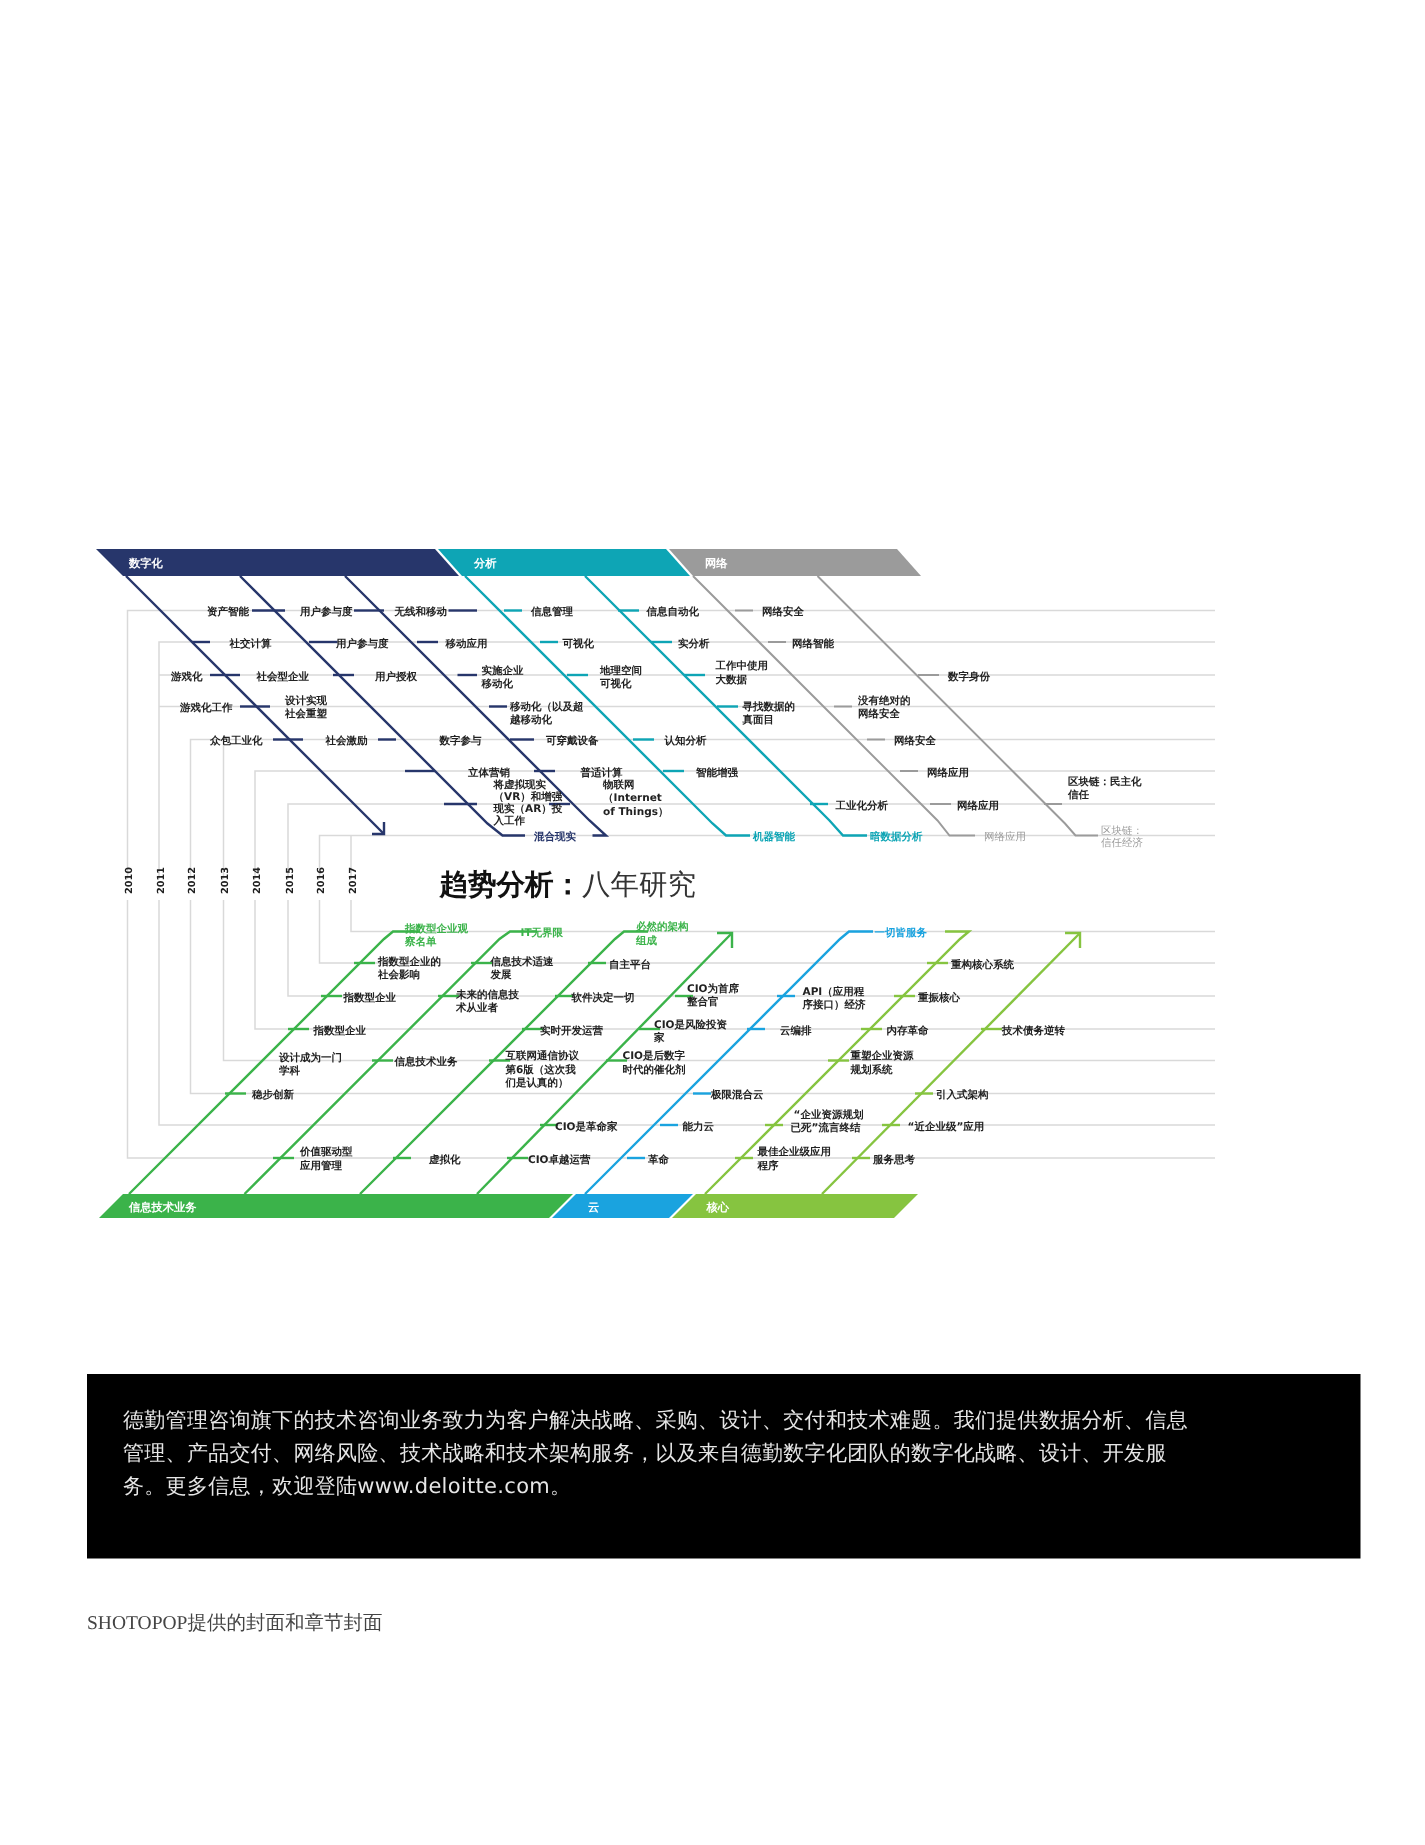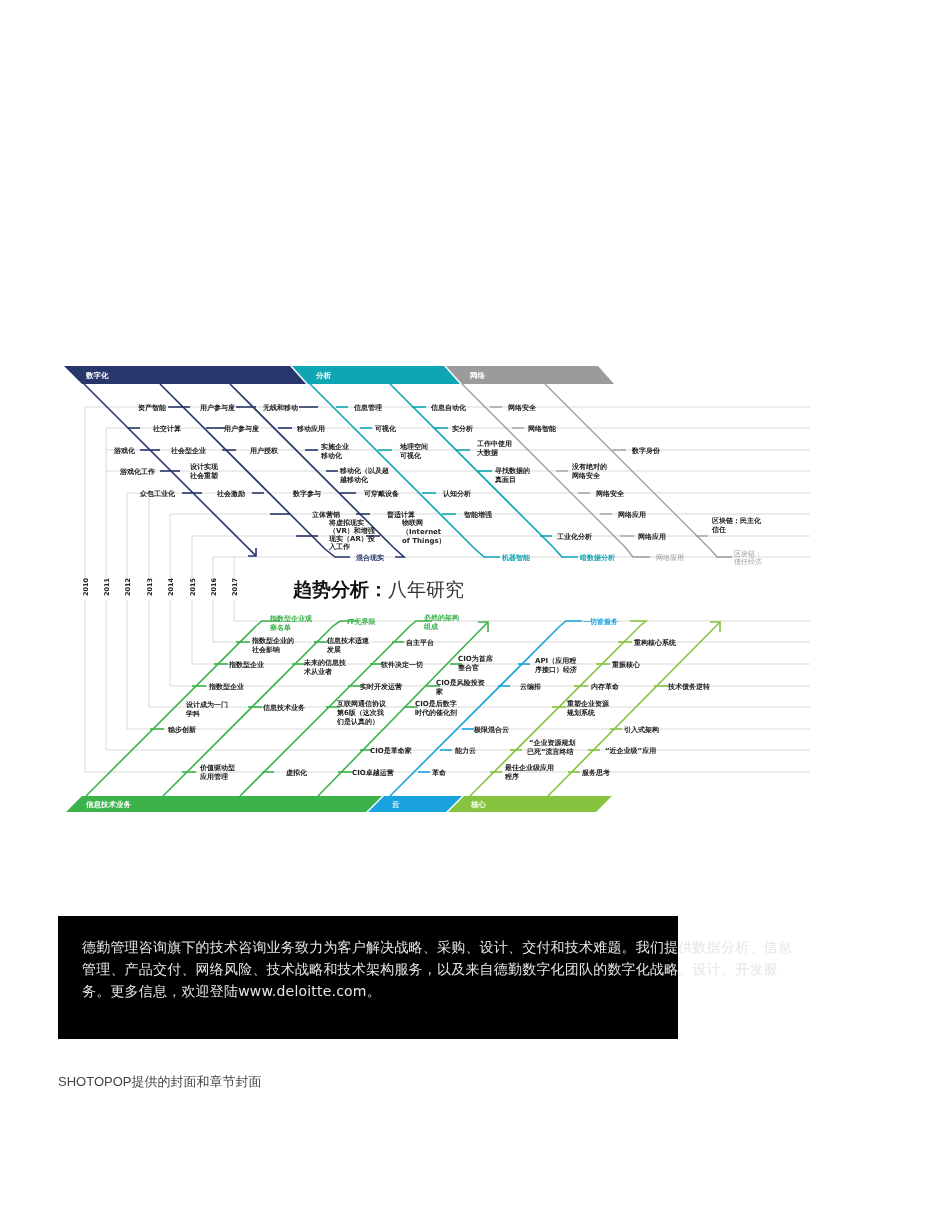--- a/index.html
+++ b/index.html
@@ -4,25 +4,25 @@
 <style>
   html, body { margin:0; padding:0; background:#ffffff; }
   body { width:950px; height:1230px; position:relative; overflow:hidden;
          font-family:"DejaVu Sans", sans-serif; }
   #diagram { position:absolute; left:0; top:0; }
   .lbl { font-family:"DejaVu Sans", sans-serif; font-size:7px; font-weight:bold; fill:#222; }
   .hdr { font-family:"DejaVu Sans", sans-serif; font-size:7.5px; font-weight:bold; fill:#fff; }
   .year { font-family:"DejaVu Sans", sans-serif; font-size:6.5px; font-weight:bold; fill:#222; }
   .title-bold { font-family:"DejaVu Sans", sans-serif; font-size:19px; font-weight:bold; fill:#111; }
   .title-light { font-family:"DejaVu Sans", sans-serif; font-size:19px; fill:#333; }
-  .info-box { position:absolute; left:58px; top:916px; width:620px; height:123px; background:#000; }
+  .info-box { position:absolute; left:58px; top:916px; width:832px; height:123px; background:#000;padding-left:17px; }
   .info-text { position:absolute; left:24px; top:20px; width:710px; color:#e6e6e6;
                font-family:"DejaVu Sans", sans-serif; font-size:14px; line-height:22px; letter-spacing:0.2px; }
   .caption { position:absolute; left:58px; top:1073px; color:#444;
-             font-family:Liberation Sans, sans-serif; font-size:13px; }
+             font-family:Liberation Serif, serif; font-size:13px; }
 </style>
 </head>
 <body>
 
 <svg id="diagram" width="950" height="830" viewBox="0 0 950 830" xmlns="http://www.w3.org/2000/svg">
 
   <g stroke="#d9d9d9" stroke-width="1" fill="none">
 
     <polyline points="85,586 85,407 810,407"></polyline>
     <polyline points="106,586 106,428 810,428"></polyline>

